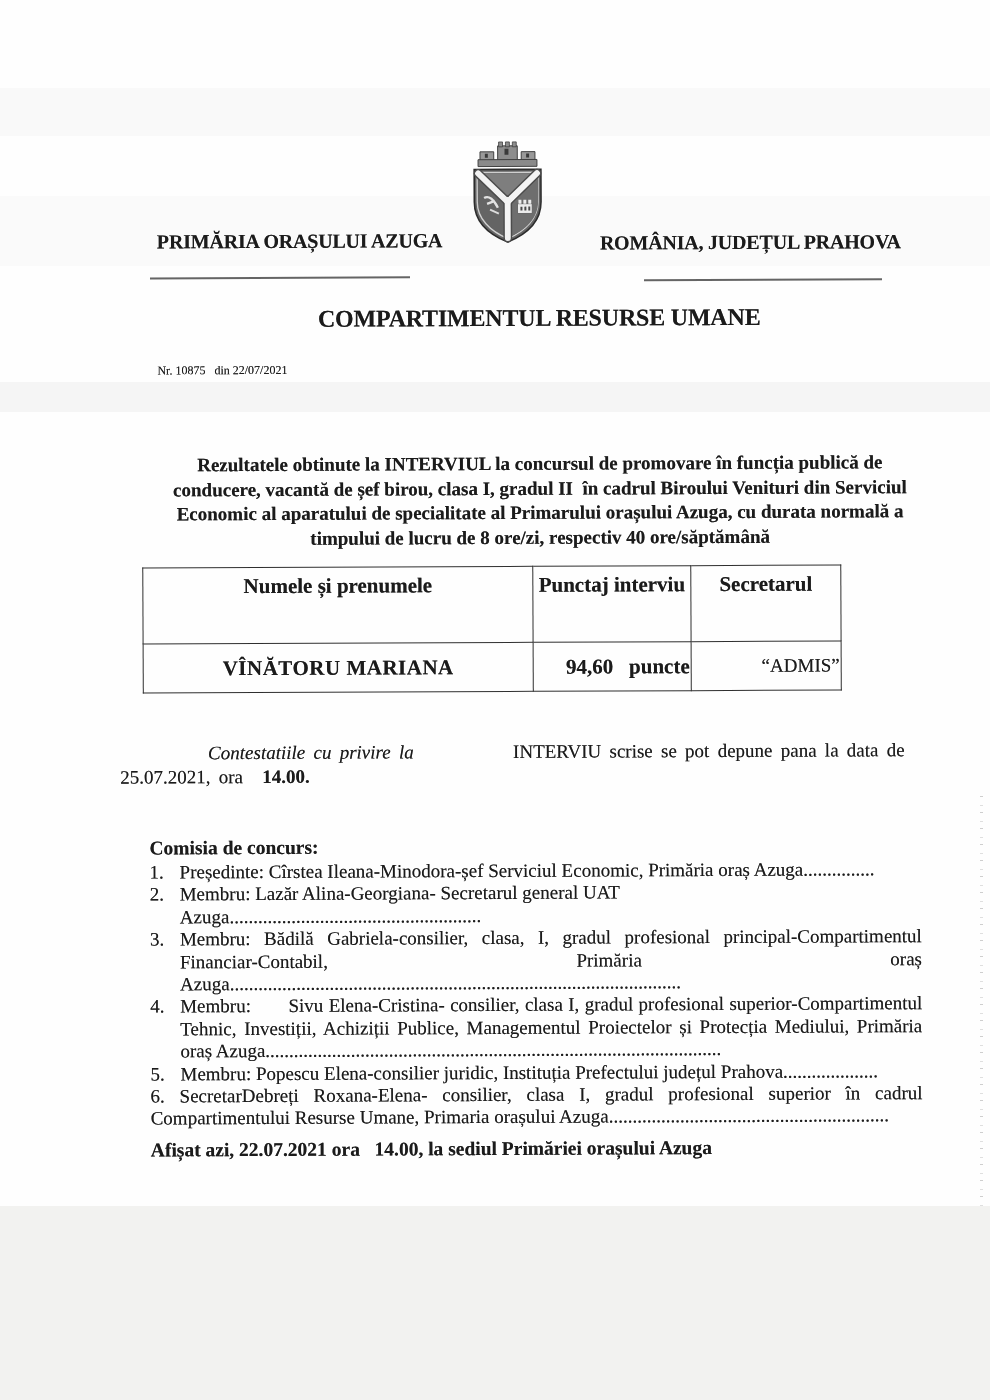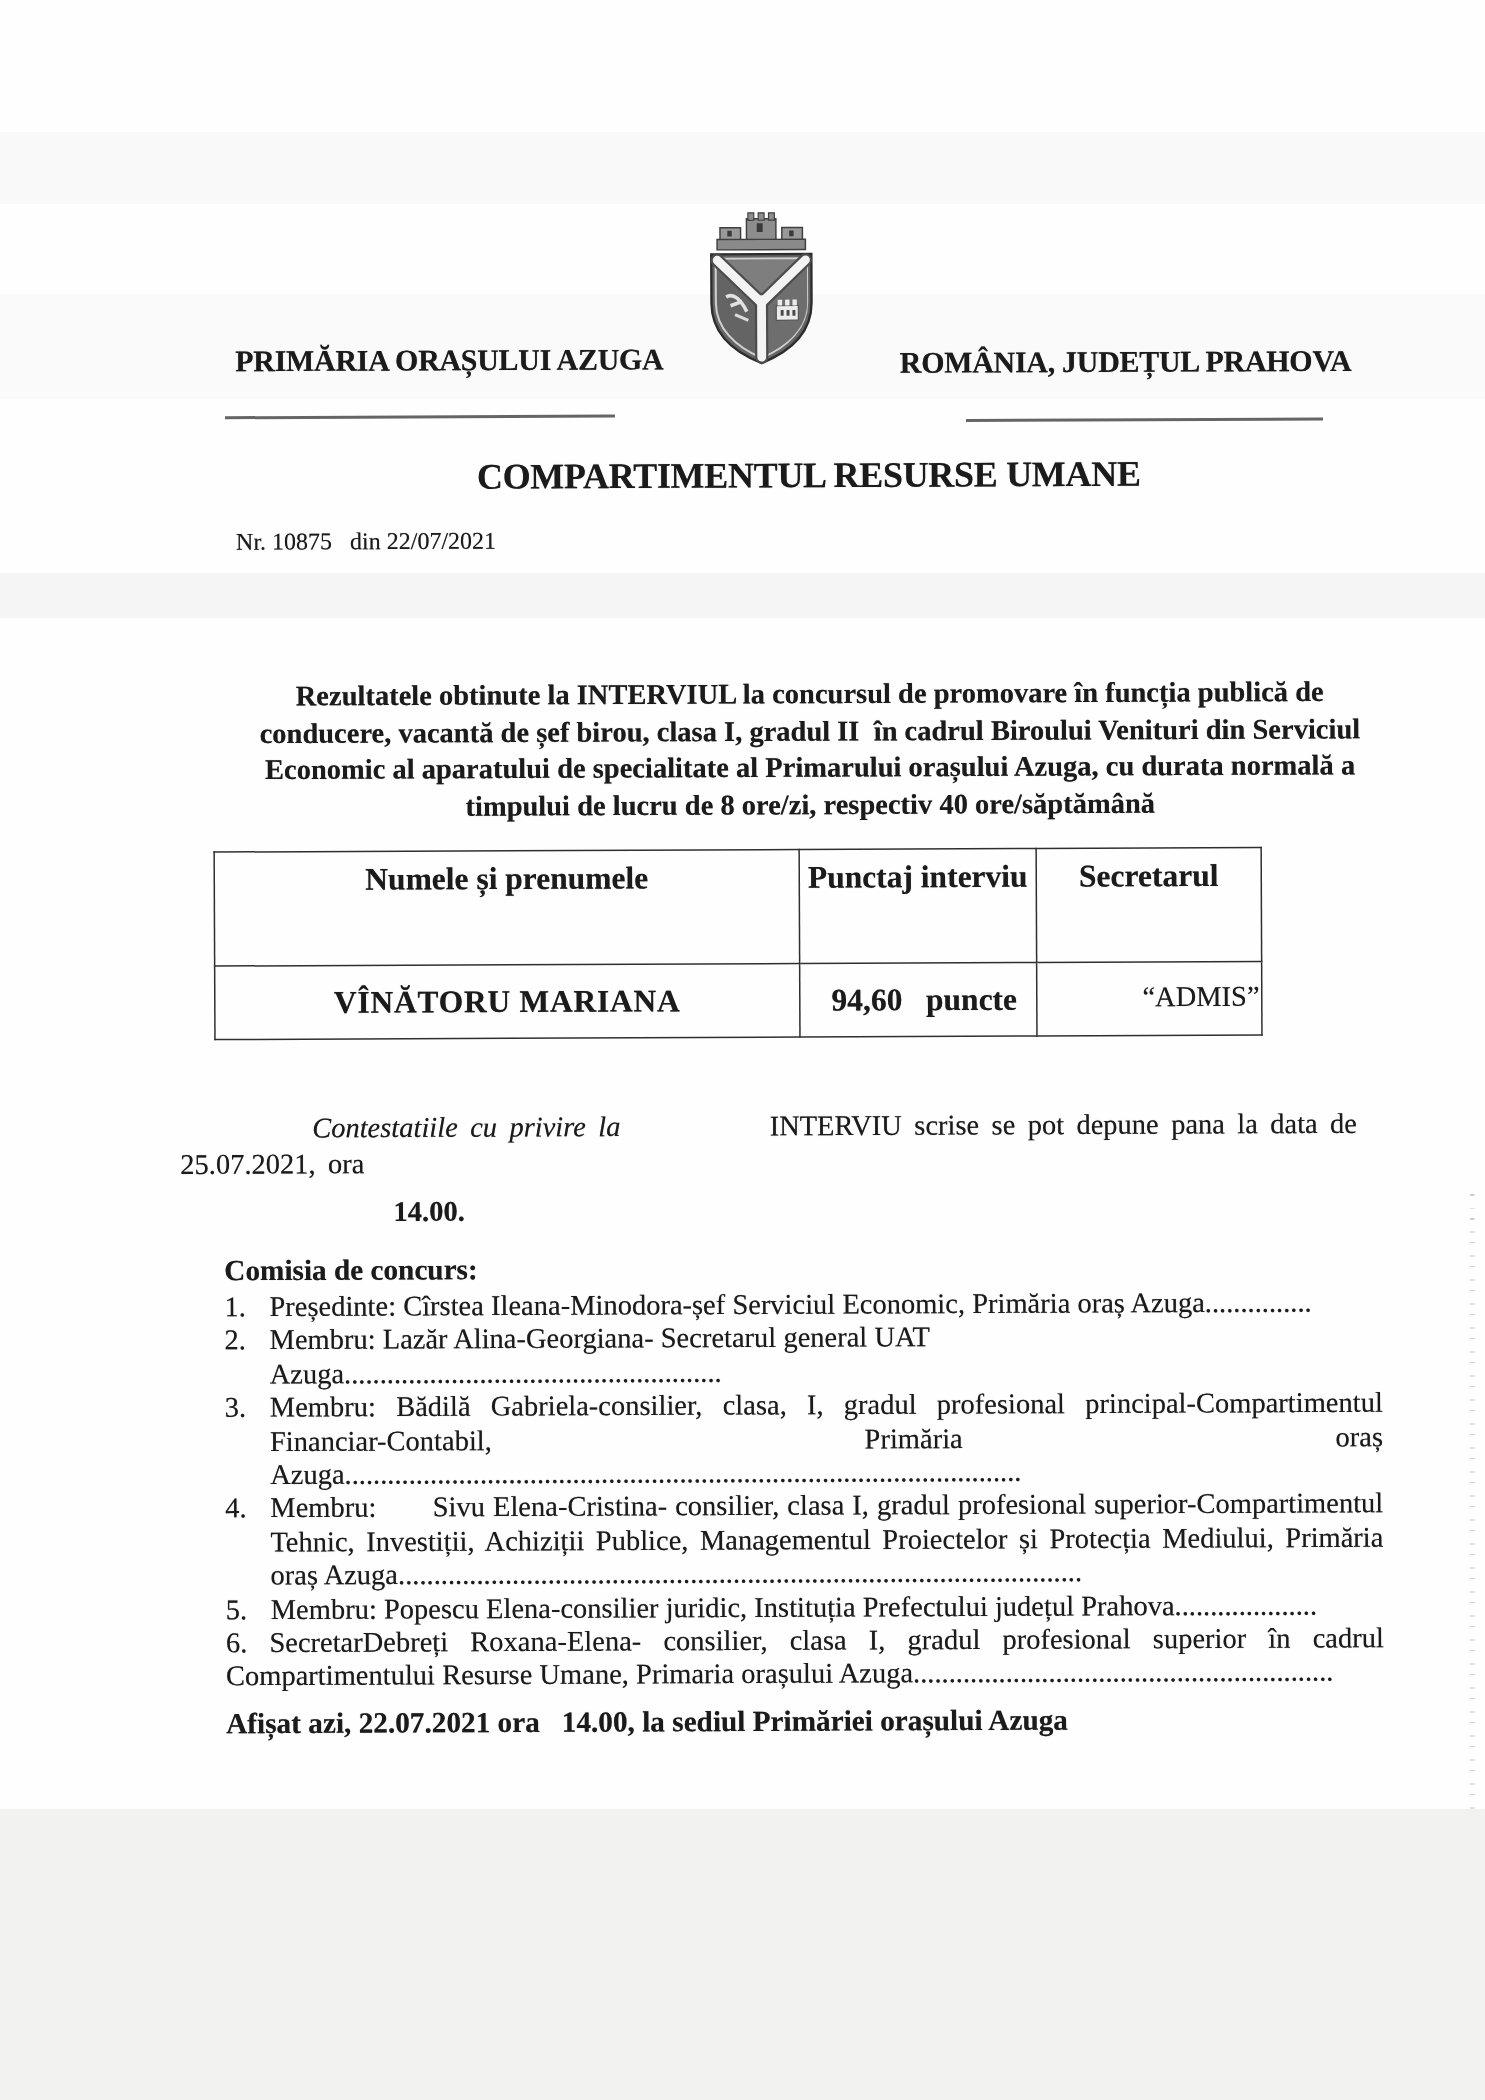--- a/index.html
+++ b/index.html
@@ -33,38 +33,38 @@
   .hdr-left{left:158px;top:229px;}
   .hdr-right{left:601px;top:232px;}
   .rule{height:2px;background:#4a4a4a;opacity:.85;}
   .rule-left{left:151px;top:276px;width:260px;}
   .rule-right{left:645px;top:280px;width:238px;}
 
   .crest{left:467px;top:141px;width:84px;height:106px;}
 
   .doc-title{left:165px;top:305px;width:750px;text-align:center;
     font-weight:bold;font-size:24px;letter-spacing:-0.2px;white-space:nowrap;}
-  .doc-number{left:158px;top:352px;font-size:16px;white-space:pre-wrap;font-family:Liberation Serif, serif;}
+  .doc-number{left:158px;top:362px;font-size:12px;white-space:pre-wrap;font-family:Liberation Serif, serif;}
 
   .intro{left:155px;top:452px;width:770px;text-align:center;
     font-weight:bold;font-size:19px;line-height:24.5px;white-space:pre-wrap;}
 
   .res-table{left:142px;top:566px;border-collapse:collapse;table-layout:fixed;}
   .res-table td{border:1.6px solid #2f2f2f;vertical-align:top;overflow:hidden;}
   .th-cell{font-weight:bold;font-size:21px;text-align:center;padding-top:6px;height:68px;}
   .row-name{font-weight:bold;font-size:21px;text-align:center;vertical-align:middle;height:46px;letter-spacing:0.5px;}
-  .row-score{font-weight:bold;font-size:21px;text-align:center;vertical-align:middle;padding-left:9px;white-space:pre-wrap;}
+  .row-score{font-weight:bold;font-size:21px;text-align:right;vertical-align:middle;padding-left:9px;white-space:pre-wrap;}
   .row-result{font-size:19px;text-align:right;vertical-align:middle;}
   .res-table tr.data td{vertical-align:middle;}
 
   .contest{font-size:19px;word-spacing:3.5px;white-space:nowrap;}
   .c-l1a{left:207px;top:741px;font-style:italic;}
   .c-l1b{left:512px;top:741px;}
   .c-l2a{left:119px;top:765px;}
-  .c-l2b{left:261px;top:765px;font-weight:bold;margin-top:32px;}
+  .c-l2b{left:261px;top:765px;font-weight:bold;}
 
   .com-heading{left:148px;top:836px;font-weight:bold;font-size:19.5px;text-align:center;}
   .com-list{left:148px;top:860px;width:772px;font-size:19px;line-height:22.4px;}
   .com-item{display:flex;}
   .com-item .num{flex:0 0 30px;}
   .com-item .txt{flex:1 1 auto;}
   .just .txt{text-align:justify;white-space:pre-wrap;}
   .com-item-flat{display:block;text-align:justify;}
   .com-item-flat .num{display:inline;}
   .com-item-flat .txt{display:inline;white-space:pre-wrap;}

